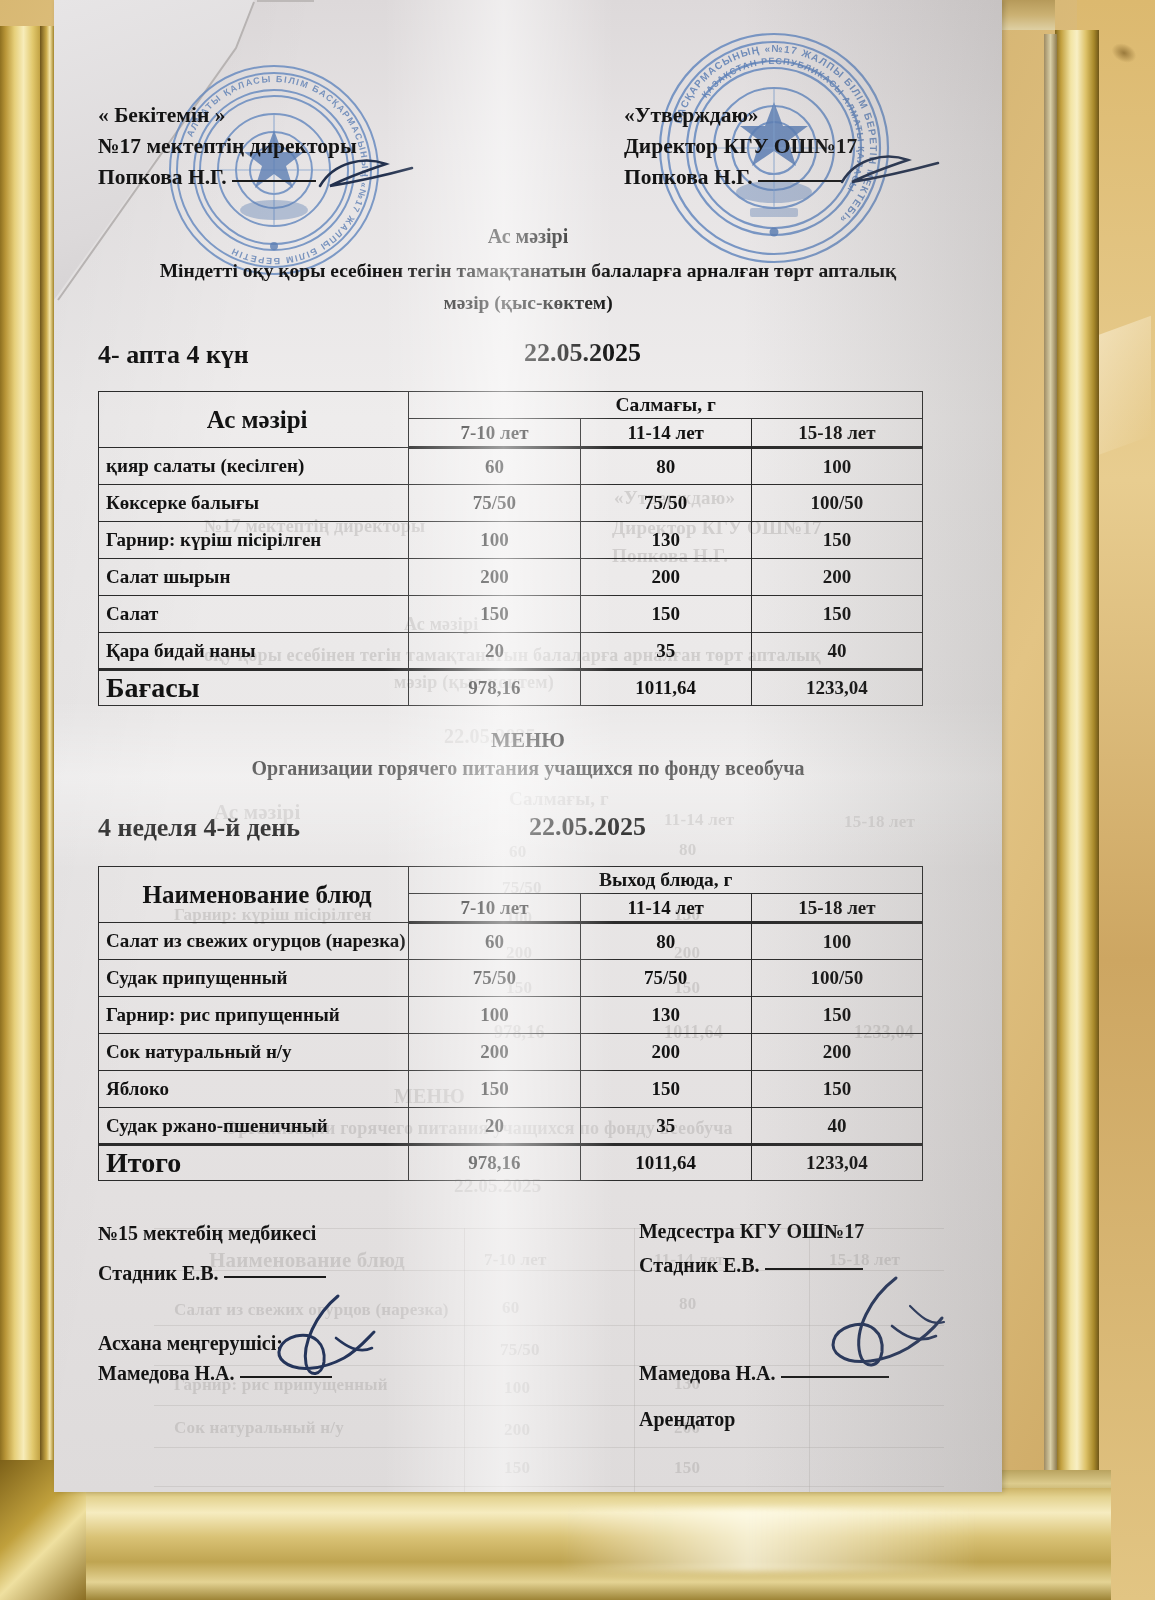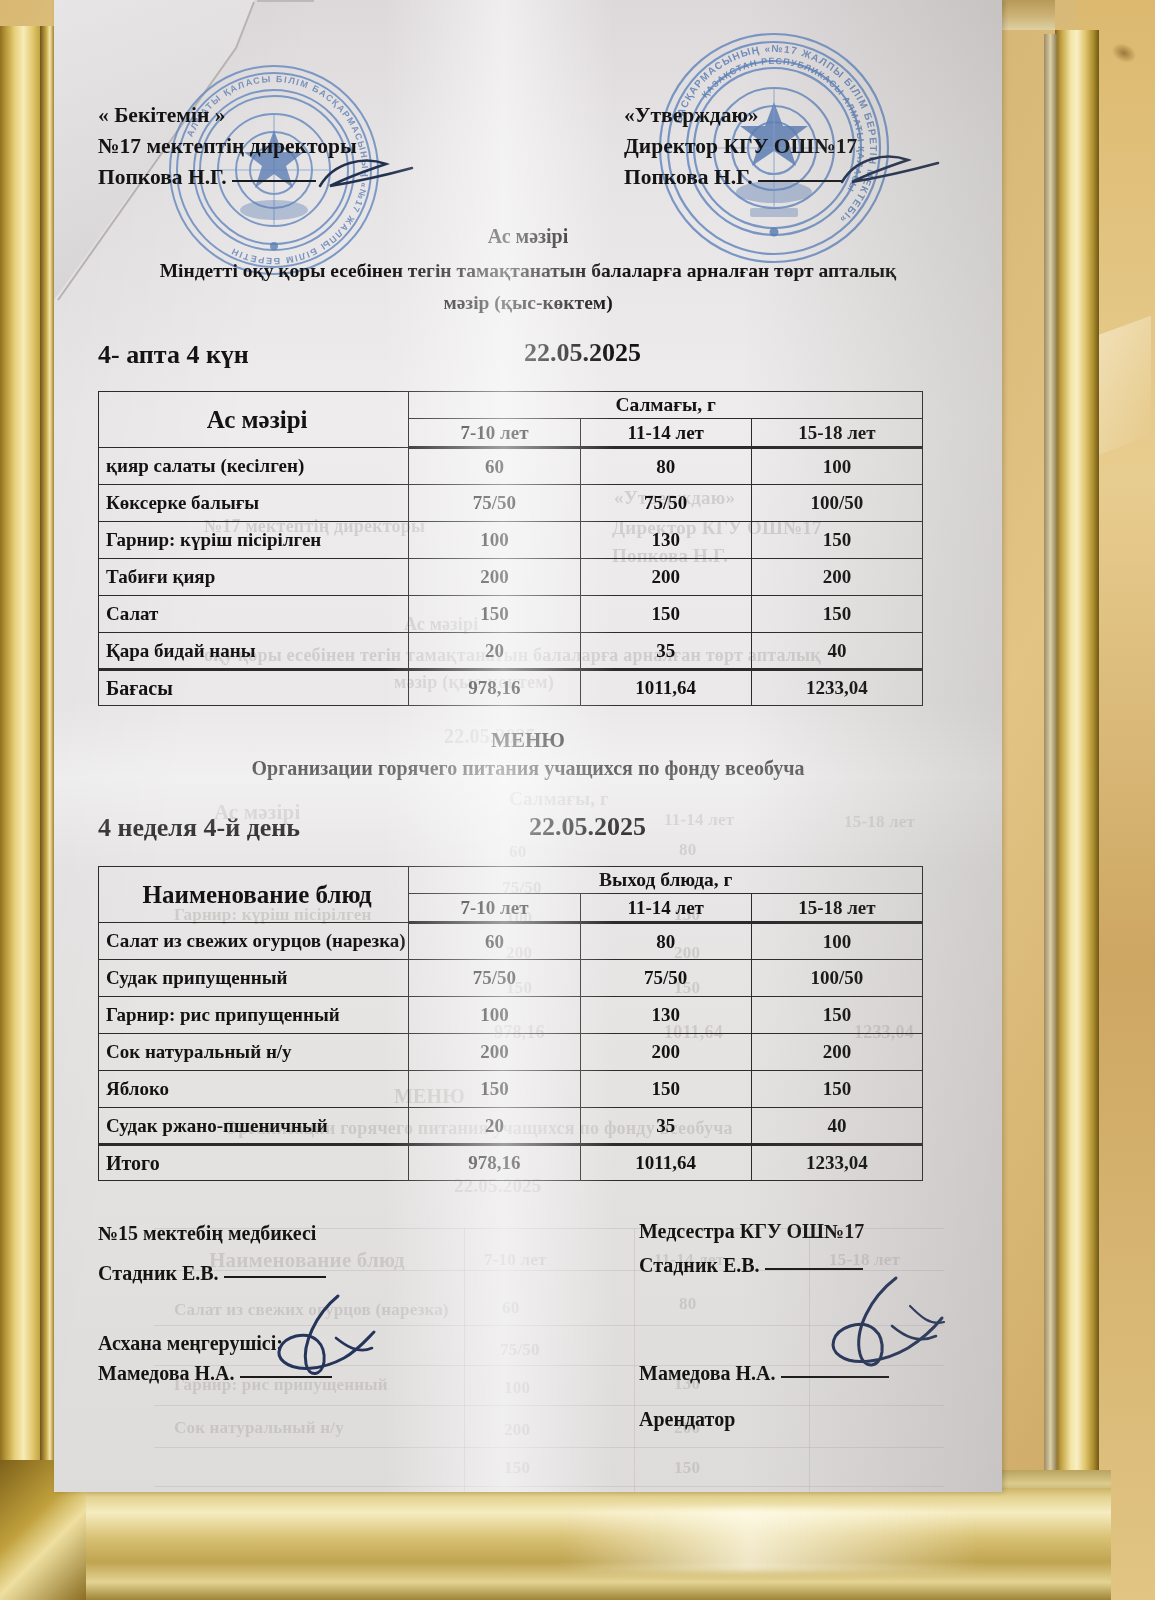--- a/index.html
+++ b/index.html
@@ -181,21 +181,21 @@
     color: #131313;
     background: transparent;
   }
   .col-name { width: 310px; text-align: left; padding-left: 7px !important; font-size: 19px; }
   .col-num  { width: 171px; text-align: center; font-size: 19px; }
   .hdr-main { font-size: 25px; text-align: center; height: 56px; }
   .hdr-grp  { font-size: 19.5px; text-align: center; height: 27px; }
   .hdr-age  { font-size: 19px; text-align: center; height: 29px; }
   .body-row td { height: 37px; }
   .total-row td { height: 36px; }
-  .total-name { font-size: 20px; margin-left: 24px; }
+  .total-name { font-size: 28px; margin-left: 24px; }
 
   
   .thick-b { border-bottom-width: 3px !important; }
 
   
   .foot { position: absolute; font-weight: bold; font-size: 20px; line-height: 30px; }
 
   .sig-scribble { position: absolute; pointer-events: none; }
 </style>
 </head>
@@ -406,21 +406,21 @@
           <td class="col-num">75/50</td>
           <td class="col-num">100/50</td>
         </tr>
         <tr class="body-row">
           <td class="col-name">Гарнир: күріш пісірілген</td>
           <td class="col-num">100</td>
           <td class="col-num">130</td>
           <td class="col-num">150</td>
         </tr>
         <tr class="body-row">
-          <td class="col-name">Табиғи қияр</td>
+          <td class="col-name">Салат шырын</td>
           <td class="col-num">200</td>
           <td class="col-num">200</td>
           <td class="col-num">200</td>
         </tr>
         <tr class="body-row">
           <td class="col-name">Салат</td>
           <td class="col-num">150</td>
           <td class="col-num">150</td>
           <td class="col-num">150</td>
         </tr>

